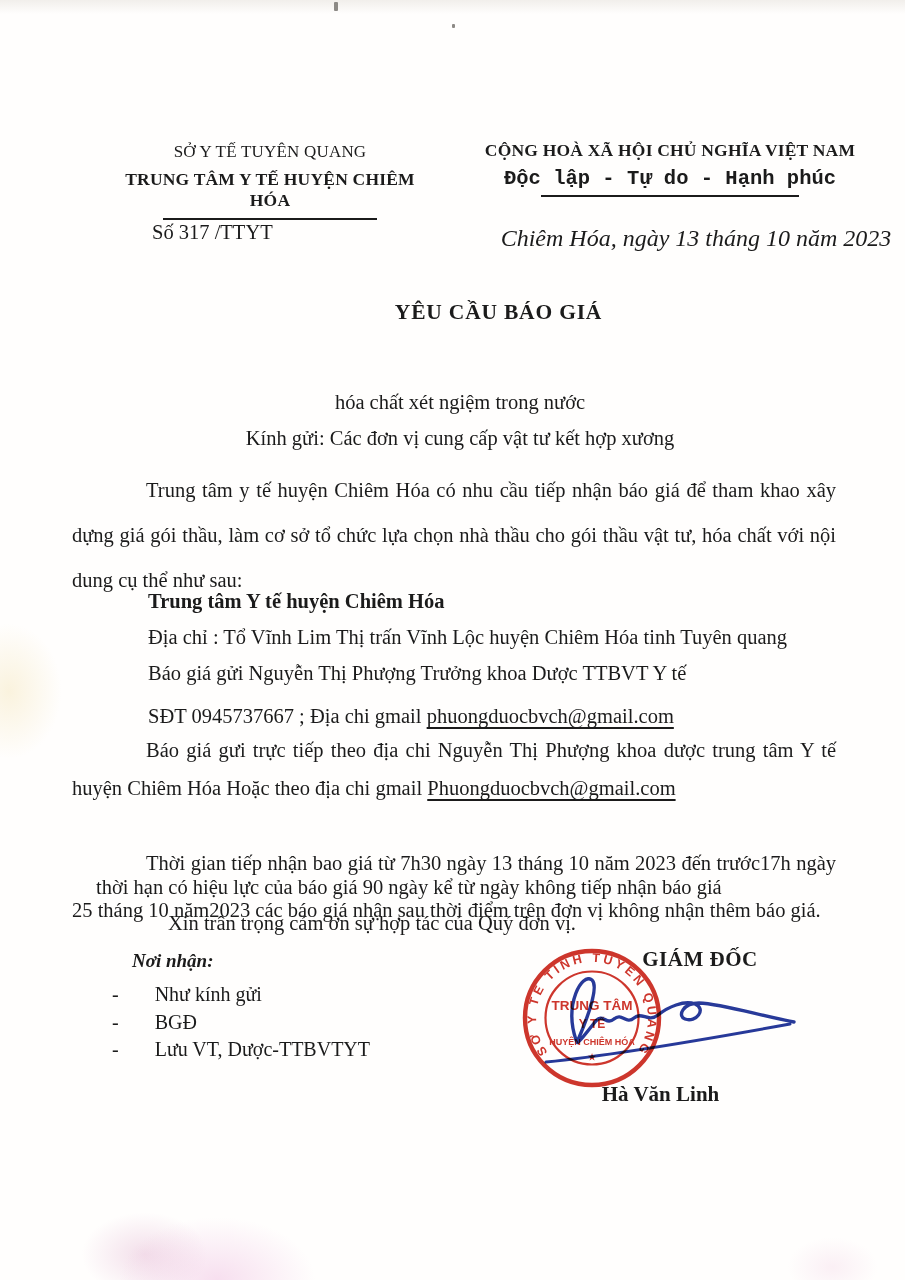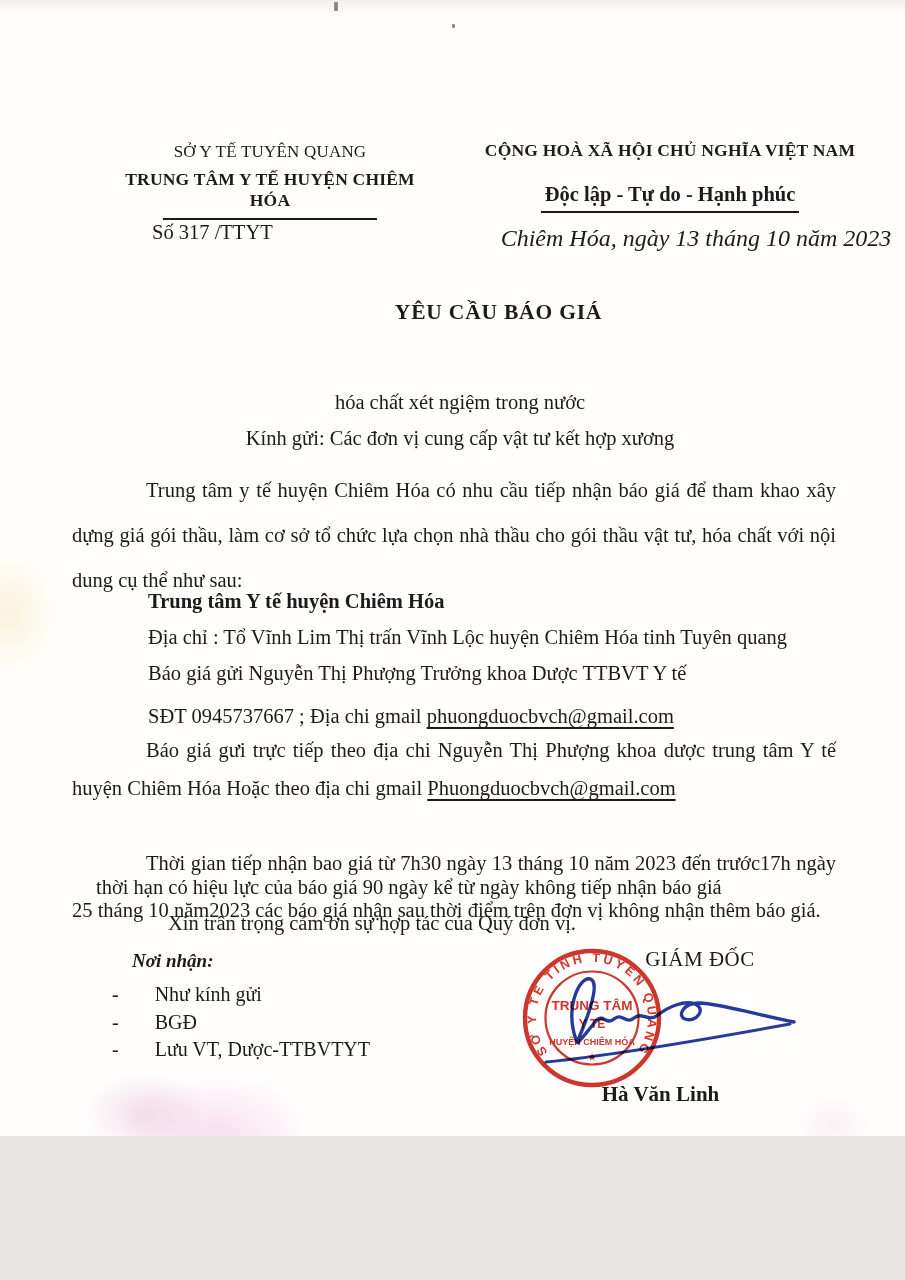--- a/index.html
+++ b/index.html
@@ -2,42 +2,42 @@
 <html lang="vi"><head>
 <meta charset="utf-8">
 <style>
   html,body{margin:0;padding:0;}
   body{
     width:905px;height:1280px;
     background:#e9e7e4;
     font-family:"Liberation Serif","DejaVu Serif",serif;
   }
   .page{
-    position:relative;width:905px;height:1136px;overflow:hidden;
+    position:relative;width:905px;height:1280px;overflow:hidden;
     background:
       radial-gradient(140px 90px at 24% 100%, rgba(233,172,216,0.38), rgba(233,172,216,0) 70%),
       radial-gradient(90px 60px at 16% 98%, rgba(214,150,190,0.30), rgba(214,150,190,0) 70%),
       radial-gradient(70px 90px at 1% 54%, rgba(246,233,196,0.55), rgba(246,233,196,0) 75%),
       radial-gradient(60px 40px at 92% 99%, rgba(240,205,225,0.30), rgba(240,205,225,0) 75%),
       linear-gradient(180deg, rgba(216,210,202,0.35) 0px, rgba(216,210,202,0) 14px),
       #fffefd;
     color:#1b1b1b;
   }
   .speck{position:absolute;background:#8d8a86;border-radius:1px;}
 
   
   .hdr-left{position:absolute;top:142px;left:104px;width:332px;text-align:center;}
   .hdr-left .l1{font-size:17px;letter-spacing:0.2px;}
   .hdr-left .l2{font-size:17.5px;font-weight:bold;margin-top:7px;letter-spacing:0.2px;}
   .hdr-left .rule{width:214px;border-top:2.2px solid #1b1b1b;margin:7px auto 0;}
   .doc-number{position:absolute;top:221px;left:152px;font-size:20.5px;}
 
   .hdr-right{position:absolute;top:140px;left:452px;width:436px;text-align:center;}
   .hdr-right .l1{font-size:17.5px;font-weight:bold;letter-spacing:0.2px;}
-  .hdr-right .l2{font-size:20.5px;font-weight:bold;margin-top:22px;}
+  .hdr-right .l2{font-size:20.5px;font-weight:bold;margin-top:6px;font-family:Liberation Mono, monospace;}
   .hdr-right .rule{width:258px;border-top:2.2px solid #1b1b1b;margin:5px auto 0;}
   .dateline{position:absolute;top:225px;left:490px;width:412px;text-align:center;
     font-style:italic;font-size:24px;}
 
   .doc-title{position:absolute;top:300px;left:0;width:905px;text-align:center;
     font-size:21.5px;font-weight:bold;letter-spacing:0.8px;padding-left:46px;}
 
   .salutation{position:absolute;top:384px;left:30px;width:860px;text-align:center;
     font-size:20.5px;line-height:36px;}
 
@@ -54,21 +54,21 @@
   .phone{top:697px;left:148px;margin-top:8px;}
   .p4{top:876px;left:96px;}
   .p5{top:912px;left:168px;}
   .email{text-decoration:underline;text-underline-offset:4px;}
 
   
   .recip-label{position:absolute;top:950px;left:132px;font-size:19px;font-weight:bold;font-style:italic;}
   .recip-list{position:absolute;top:981px;left:112px;font-size:20px;}
   .recip-item{display:flex;gap:36px;line-height:27.5px;}
   .signer-title{position:absolute;top:947px;left:560px;width:280px;text-align:center;
-    font-size:21px;font-weight:normal;letter-spacing:0.5px;}
+    font-size:21px;font-weight:bold;letter-spacing:0.5px;}
   .signer-name{position:absolute;top:1082px;left:568px;width:185px;text-align:center;
     font-size:21px;font-weight:bold;}
 
   .stamp{position:absolute;left:517px;top:943px;width:150px;height:150px;
     mix-blend-mode:multiply;opacity:0.92;}
   .signature{position:absolute;left:532px;top:952px;width:276px;height:120px;
     mix-blend-mode:multiply;}
 </style>
 </head>
 <body>

